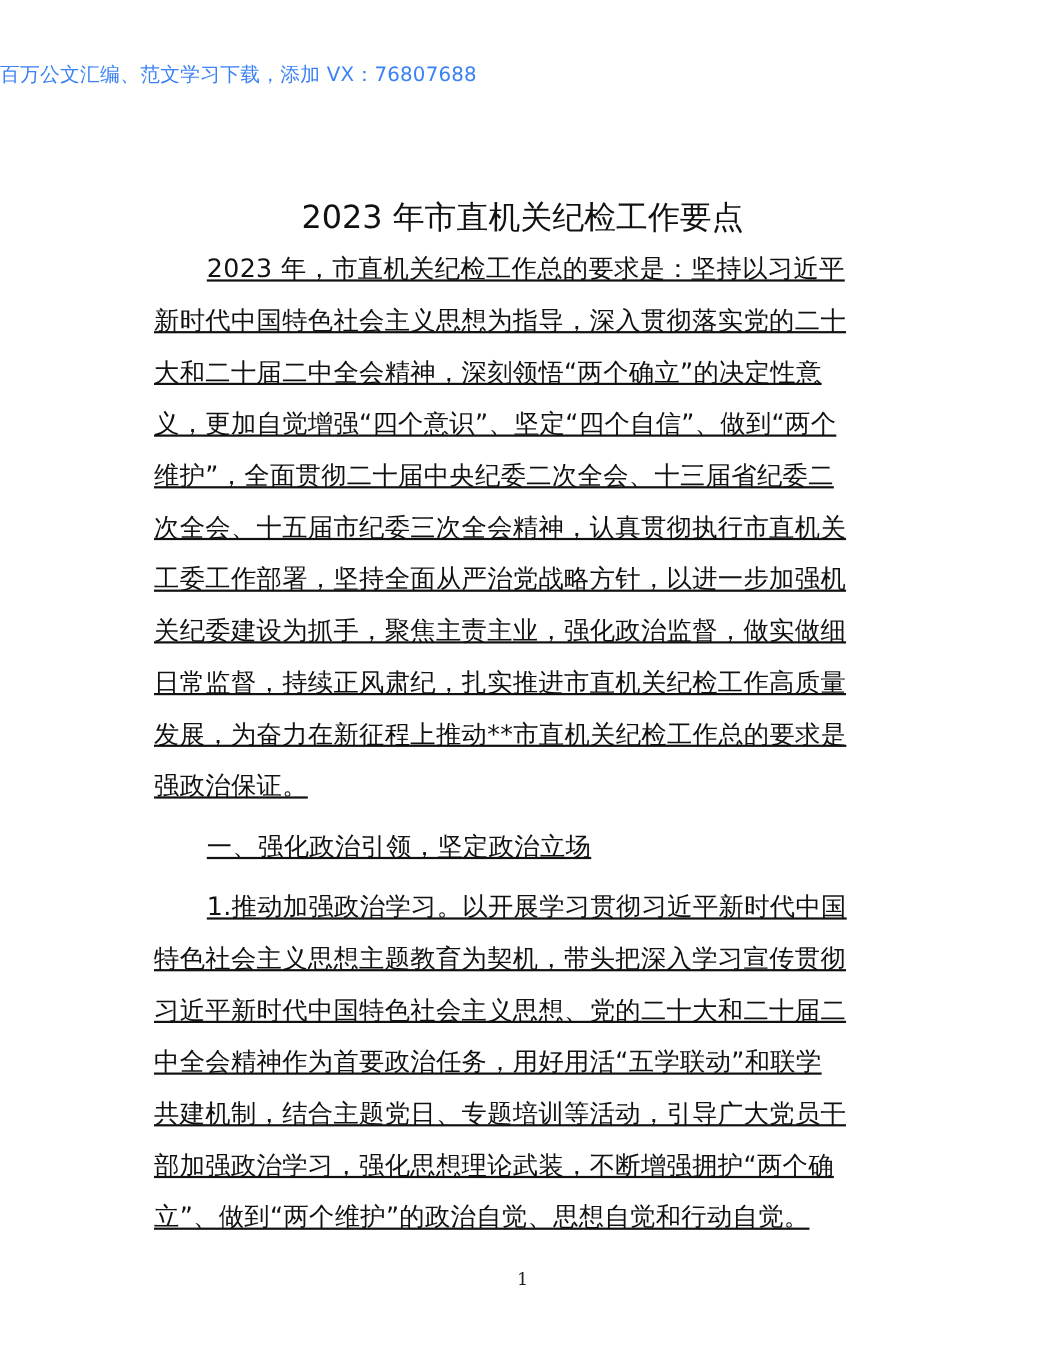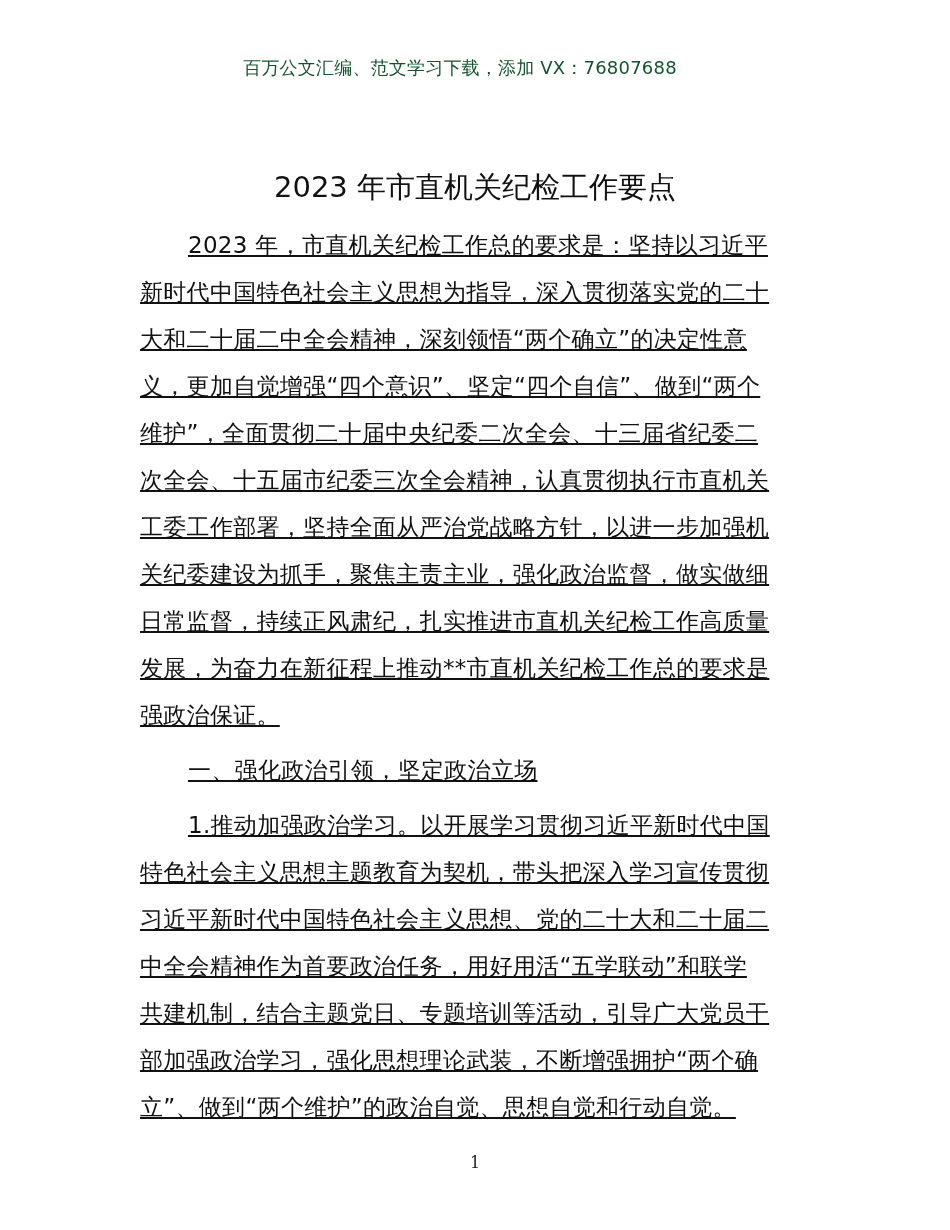--- a/index.html
+++ b/index.html
@@ -1,20 +1,20 @@
 <!DOCTYPE html>
 <html><head>
 <meta charset="utf-8">
 <style>
   html, body { margin: 0; padding: 0; background: #ffffff; }
   body { width: 950px; height: 1230px; position: relative; overflow: hidden;
          font-family: "DejaVu Sans", "Liberation Sans", sans-serif; color: #111; }
-  .header-note { position: absolute; top: 56px; left: 0; width: 920px; text-align: center;
-                 color: #14532d; font-size: 18px; letter-spacing: 0.2px; }
-  .doc-title { position: absolute; top: 168px; left: 0; width: 950px; text-align: center;
+  .header-note { position: absolute; top: 56px; left: 0; width: 920px; text-align: left;
+                 color: #3b82f6; font-size: 18px; letter-spacing: 0.2px; }
+  .doc-title { position: absolute; top: 178px; left: 0; width: 950px; text-align: center;
                font-size: 29px; color: #111; }
   .body { position: absolute; left: 140px; top: 222px; width: 680px; text-decoration: underline; }
   .line { font-size: 23px; height: 47px; line-height: 47px; white-space: nowrap; letter-spacing: 0.3px; }
   .indent { padding-left: 48px; }
   .gap { height: 8px; }
   .page-number { position: absolute; top: 1153px; left: 0; width: 950px; text-align: center;
                  font-family: "DejaVu Serif", "Liberation Serif", serif; font-size: 16px; color: #222; }
 </style>
 </head>
 <body>

